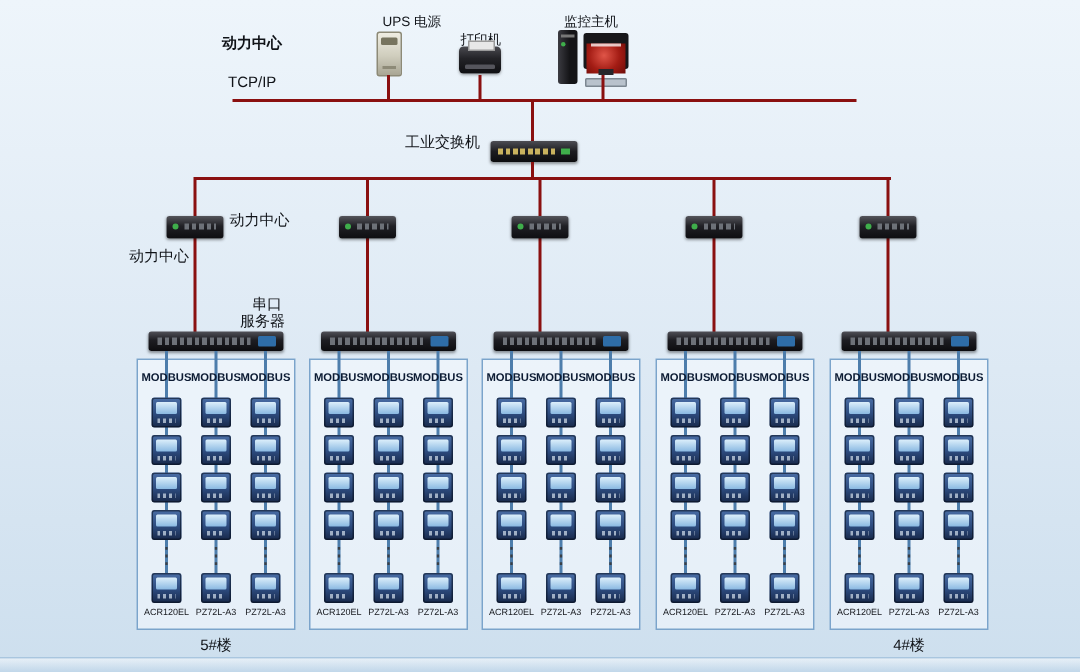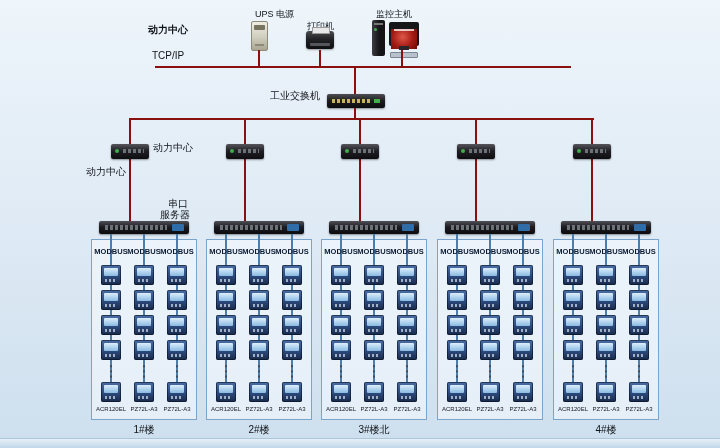--- a/index.html
+++ b/index.html
@@ -145,21 +145,21 @@
     <div class="meter" style="left:77px;top:172px"></div>
     <div class="meter" style="left:77px;top:197px"></div>
     <div class="meter" style="left:77px;top:222px"></div>
     <div class="dots" style="left:77px;top:243px">⋮</div>
     <div class="meter" style="left:77px;top:264px"></div>
 
     <div class="model" style="left:3px;top:287px">ACR120EL</div>
     <div class="model" style="left:36px;top:287px">PZ72L-A3</div>
     <div class="model" style="left:69px;top:287px">PZ72L-A3</div>
 
-    <div class="gname">1#楼</div>
+    <div class="gname">5#楼</div>
   </div>
       <div class="group" style="left: 205px;">
     <div class="vline red" style="left:39px;top:0;height:104px"></div>
     <div class="transceiver" style="left:21px;top:26px"></div>
     <div class="server" style="left:9px;top:103px"></div>
     <div class="gbox"></div>
 
     <div class="vline blue" style="left:20px;top:116px;height:161px"></div>
     <div class="vline blue" style="left:53px;top:116px;height:161px"></div>
     <div class="vline blue" style="left:86px;top:116px;height:161px"></div>
@@ -186,21 +186,20 @@
     <div class="meter" style="left:77px;top:172px"></div>
     <div class="meter" style="left:77px;top:197px"></div>
     <div class="meter" style="left:77px;top:222px"></div>
     <div class="dots" style="left:77px;top:243px">⋮</div>
     <div class="meter" style="left:77px;top:264px"></div>
 
     <div class="model" style="left:3px;top:287px">ACR120EL</div>
     <div class="model" style="left:36px;top:287px">PZ72L-A3</div>
     <div class="model" style="left:69px;top:287px">PZ72L-A3</div>
 
-    <div class="gname">2#楼</div>
   </div>
       <div class="group" style="left: 320px;">
     <div class="vline red" style="left:39px;top:0;height:104px"></div>
     <div class="transceiver" style="left:21px;top:26px"></div>
     <div class="server" style="left:9px;top:103px"></div>
     <div class="gbox"></div>
 
     <div class="vline blue" style="left:20px;top:116px;height:161px"></div>
     <div class="vline blue" style="left:53px;top:116px;height:161px"></div>
     <div class="vline blue" style="left:86px;top:116px;height:161px"></div>
@@ -227,21 +226,20 @@
     <div class="meter" style="left:77px;top:172px"></div>
     <div class="meter" style="left:77px;top:197px"></div>
     <div class="meter" style="left:77px;top:222px"></div>
     <div class="dots" style="left:77px;top:243px">⋮</div>
     <div class="meter" style="left:77px;top:264px"></div>
 
     <div class="model" style="left:3px;top:287px">ACR120EL</div>
     <div class="model" style="left:36px;top:287px">PZ72L-A3</div>
     <div class="model" style="left:69px;top:287px">PZ72L-A3</div>
 
-    <div class="gname">3#楼北</div>
   </div>
       <div class="group" style="left: 436px;">
     <div class="vline red" style="left:39px;top:0;height:104px"></div>
     <div class="transceiver" style="left:21px;top:26px"></div>
     <div class="server" style="left:9px;top:103px"></div>
     <div class="gbox"></div>
 
     <div class="vline blue" style="left:20px;top:116px;height:161px"></div>
     <div class="vline blue" style="left:53px;top:116px;height:161px"></div>
     <div class="vline blue" style="left:86px;top:116px;height:161px"></div>

